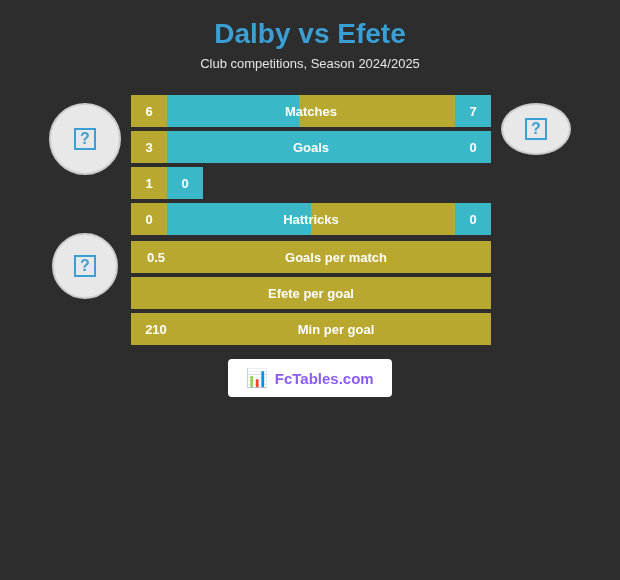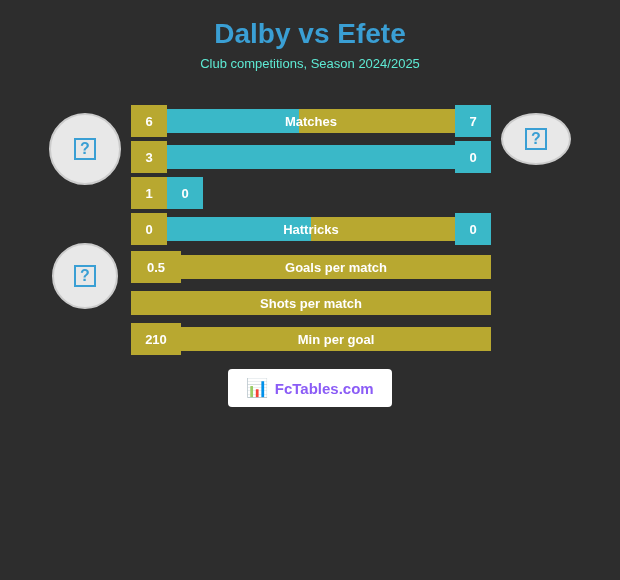--- a/index.html
+++ b/index.html
@@ -26,24 +26,24 @@
 
     .title {
       color: #3a9fd4;
       font-size: 28px;
       font-weight: bold;
       text-align: center;
       margin-bottom: 6px;
     }
 
     .subtitle {
-      color: #5eead4;
+      color: #e5e5e5;
       font-size: 13px;
       text-align: right;
-      margin-bottom: 34px;
+      margin-bottom: 24px;
     }
 
     .stats-section {
       width: 100%;
       display: flex;
       flex-direction: row;
       align-items: flex-start;
       justify-content: center;
       position: relative;
     }
@@ -134,21 +134,21 @@
       background: #b8a830;
       height: 32px;
       display: flex;
       align-items: center;
       justify-content: center;
       z-index: 2;
     }
 
     .stat-bar-container {
       flex: 1;
-      height: 24px;
+      height: 32px;
       position: relative;
       display: flex;
       align-items: center;
       justify-content: center;
     }
 
     .stat-bar-bg {
       position: absolute;
       left: 0;
       top: 0;
@@ -265,20 +265,21 @@
           <span class="stat-label">Matches</span>
         </div>
         <div class="stat-right-val">7</div>
       </div>
 
       <div class="stat-row">
         <div class="stat-left-val">3</div>
         <div class="stat-bar-container">
           <div class="stat-bar-bg"></div>
           <div class="stat-bar-fill" style="width:100%"></div>
+          <span class="stat-label">Goals</span>
         </div>
         <div class="stat-right-val">0</div>
       </div>
 
       <div class="stat-row">
         <div class="stat-left-val">1</div>
         <div class="stat-right-val">0</div>
       </div>
 
       <div class="stat-row">
@@ -295,21 +296,21 @@
         <div class="stat-left-val-single">0.5</div>
         <div class="stat-bar-container">
           <div class="stat-bar-bg"></div>
           <span class="stat-label">Goals per match</span>
         </div>
       </div>
 
       <div class="stat-row stat-row-single">
         <div class="stat-bar-container">
           <div class="stat-bar-bg"></div>
-          <span class="stat-label">Shots per match</span>
+          <span class="stat-label">Efete per goal</span>
         </div>
       </div>
 
       <div class="stat-row stat-row-single">
         <div class="stat-left-val-single">210</div>
         <div class="stat-bar-container">
           <div class="stat-bar-bg"></div>
           <span class="stat-label">Min per goal</span>
         </div>
       </div>

